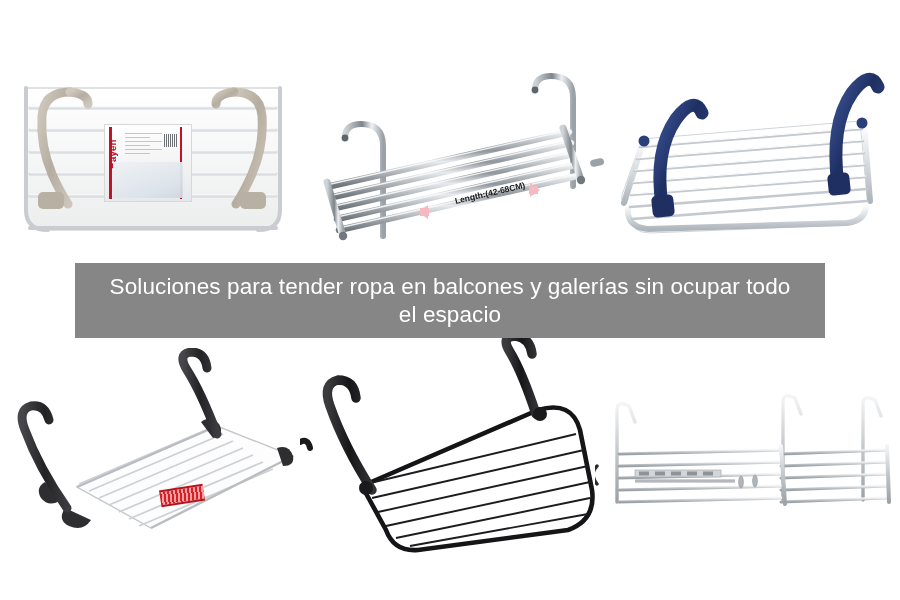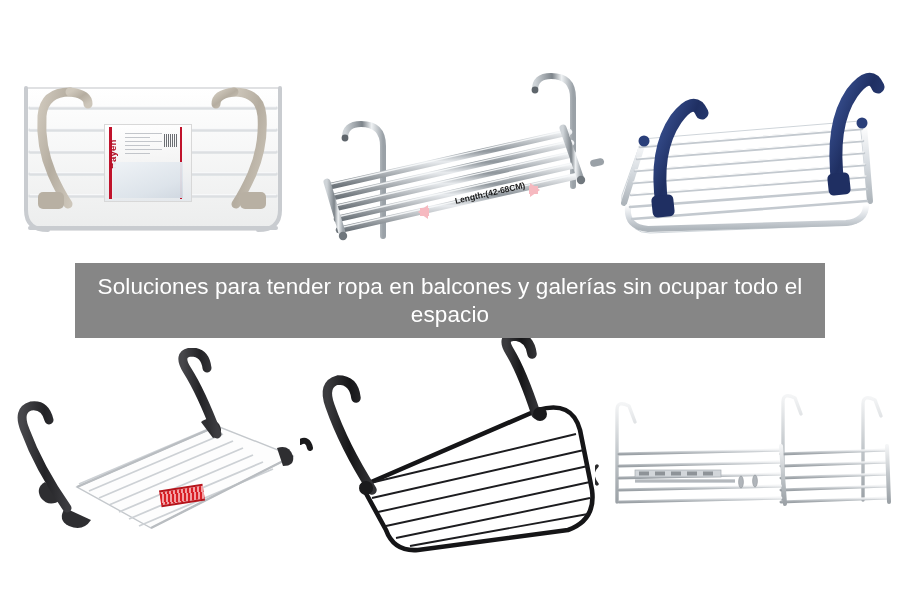--- a/index.html
+++ b/index.html
@@ -35,21 +35,21 @@
     left: 75px;
     top: 263px;
     width: 750px;
     height: 75px;
     background: #868686;
     display: flex;
     align-items: center;
     justify-content: center;
     z-index: 50;
     box-sizing: border-box;
-    padding: 0 16px;
+    padding: 0 28px;
   }
   #banner-text {
     color: #ffffff;
     font-family: "Liberation Sans", sans-serif;
     font-size: 22.5px;
     line-height: 28px;
     text-align: center;
     font-weight: 400;
     letter-spacing: 0.1px;
     white-space: pre-line;

